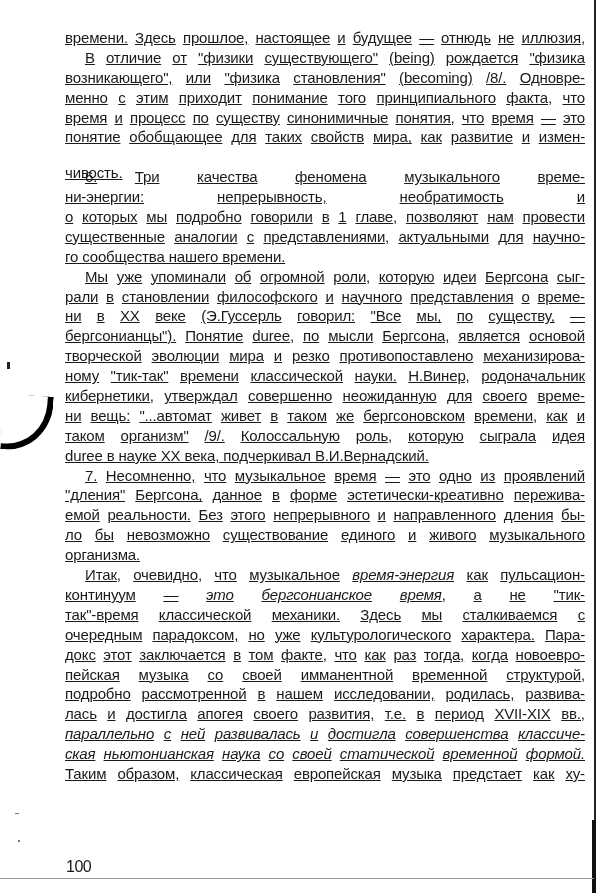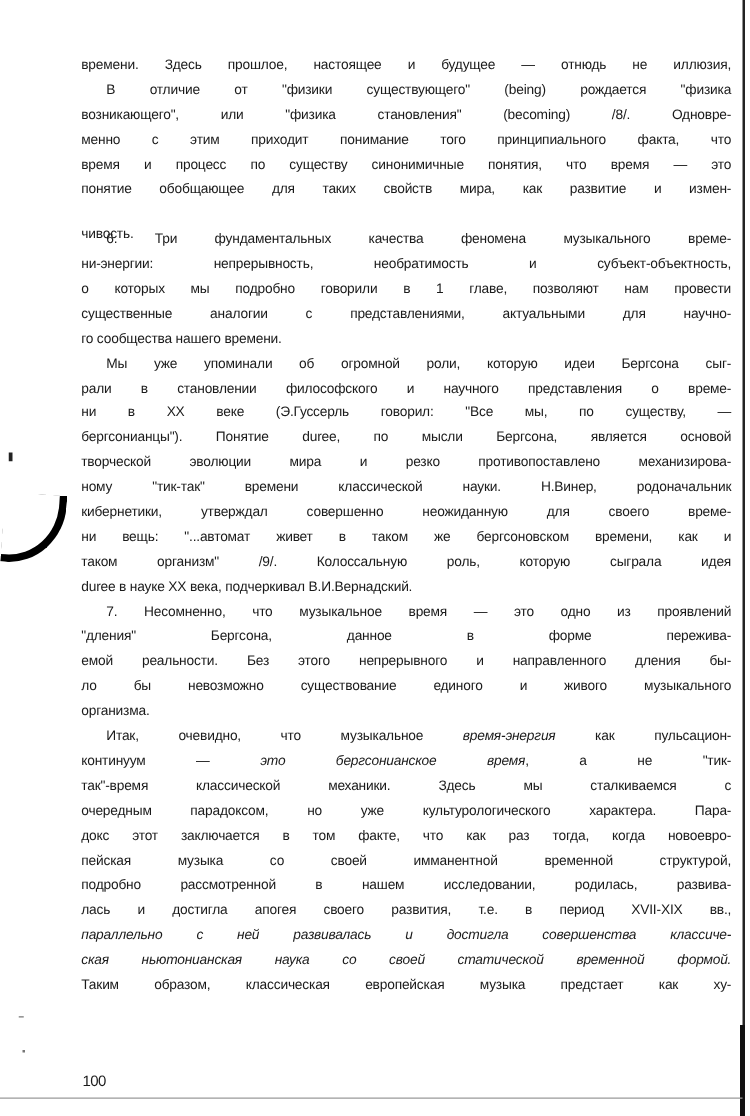--- a/index.html
+++ b/index.html
@@ -12,30 +12,30 @@
     .right-edge {
       position: absolute; left: 594px; top: 0; width: 2px; height: 893px; background: #222;
     }
     .right-edge-bottom {
       position: absolute; left: 592px; top: 820px; width: 4px; height: 73px; background: #111;
     }
     .bottom-edge {
       position: absolute; left: 0; top: 878px; width: 594px; height: 1px; background: #9a9a9a;
     }
     .text {
-      position: absolute; left: 65px; top: 43px; width: 520px;
-      font-size: 11px; line-height: 19.9px; letter-spacing: -0.15px;
+      position: absolute; left: 65px; top: 28px; width: 520px;
+      font-size: 15px; line-height: 19.9px; letter-spacing: -0.15px; text-decoration: underline;
     }
     .line { white-space: nowrap; height: 19.9px; display: flex; }
     .line.just { justify-content: space-between; }
     .line.indent { padding-left: 20px; }
     .line .w { display: inline-block; }
     .it { font-style: italic; }
     .pagenum {
-      position: absolute; left: 66px; top: 858px; font-size: 12px; letter-spacing: -0.5px; text-align: right;
+      position: absolute; left: 66px; top: 858px; font-size: 16px; letter-spacing: -0.5px; text-align: right;
     }
     .bracket {
       position: absolute; left: 2px; top: 395px; width: 44px; height: 50px;
       border-right: 6px solid #000; border-bottom: 6px solid #000;
       border-bottom-right-radius: 46px 48px;
       transform: rotate(4deg);
     }
     .mark1 { position: absolute; left: 7px; top: 362px; width: 3px; height: 7px; background: #222; }
     .mark2 { position: absolute; left: 15px; top: 813px; width: 4px; height: 1px; background: #777; }
     .mark3 { position: absolute; left: 18px; top: 840px; width: 2px; height: 2px; background: #777; }
@@ -119,32 +119,30 @@
         <span class="w"><span>развитие</span></span>
         <span class="w"><span>и</span></span>
         <span class="w"><span>измен-</span></span>
       </div>
       <div class="line">
         <span style="white-space: pre; margin-top: 16px;">чивость.</span>
       </div>
       <div class="line indent just">
         <span class="w"><span>6.</span></span>
         <span class="w"><span>Три</span></span>
-        <span class="w"><span>фундаментальных</span></span>
         <span class="w"><span>качества</span></span>
         <span class="w"><span>феномена</span></span>
         <span class="w"><span>музыкального</span></span>
         <span class="w"><span>време-</span></span>
       </div>
       <div class="line just">
         <span class="w"><span>ни-энергии:</span></span>
         <span class="w"><span>непрерывность,</span></span>
         <span class="w"><span>необратимость</span></span>
         <span class="w"><span>и</span></span>
-        <span class="w"><span>субъект-объектность,</span></span>
       </div>
       <div class="line just">
         <span class="w"><span>о</span></span>
         <span class="w"><span>которых</span></span>
         <span class="w"><span>мы</span></span>
         <span class="w"><span>подробно</span></span>
         <span class="w"><span>говорили</span></span>
         <span class="w"><span>в</span></span>
         <span class="w"><span>1</span></span>
         <span class="w"><span>главе,</span></span>
@@ -274,20 +272,21 @@
         <span class="w"><span>одно</span></span>
         <span class="w"><span>из</span></span>
         <span class="w"><span>проявлений</span></span>
       </div>
       <div class="line just">
         <span class="w"><span>"дления"</span></span>
         <span class="w"><span>Бергсона,</span></span>
         <span class="w"><span>данное</span></span>
         <span class="w"><span>в</span></span>
         <span class="w"><span>форме</span></span>
+        <span class="w"><span>эстетически-креативно</span></span>
         <span class="w"><span>пережива-</span></span>
       </div>
       <div class="line just">
         <span class="w"><span>емой</span></span>
         <span class="w"><span>реальности.</span></span>
         <span class="w"><span>Без</span></span>
         <span class="w"><span>этого</span></span>
         <span class="w"><span>непрерывного</span></span>
         <span class="w"><span>и</span></span>
         <span class="w"><span>направленного</span></span>

